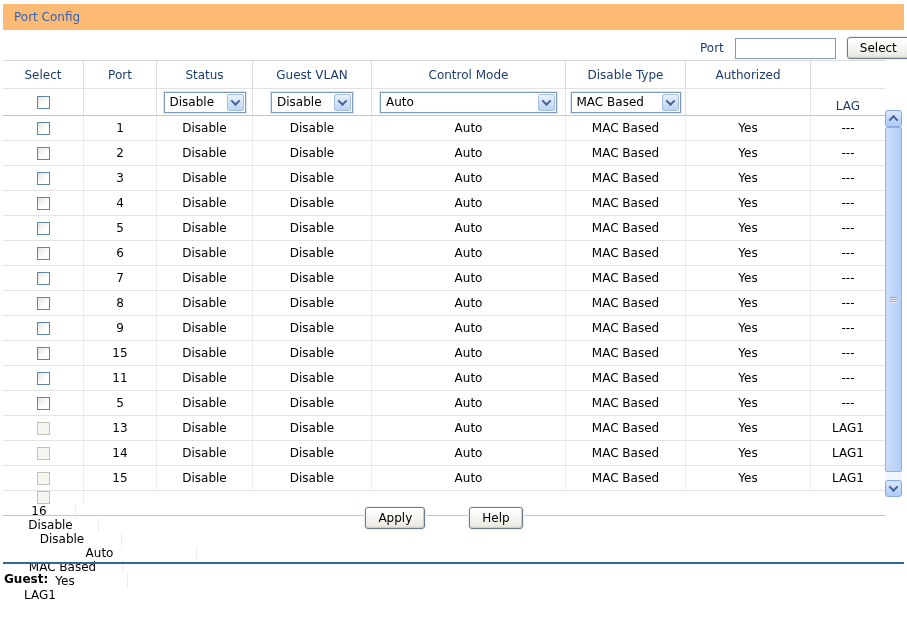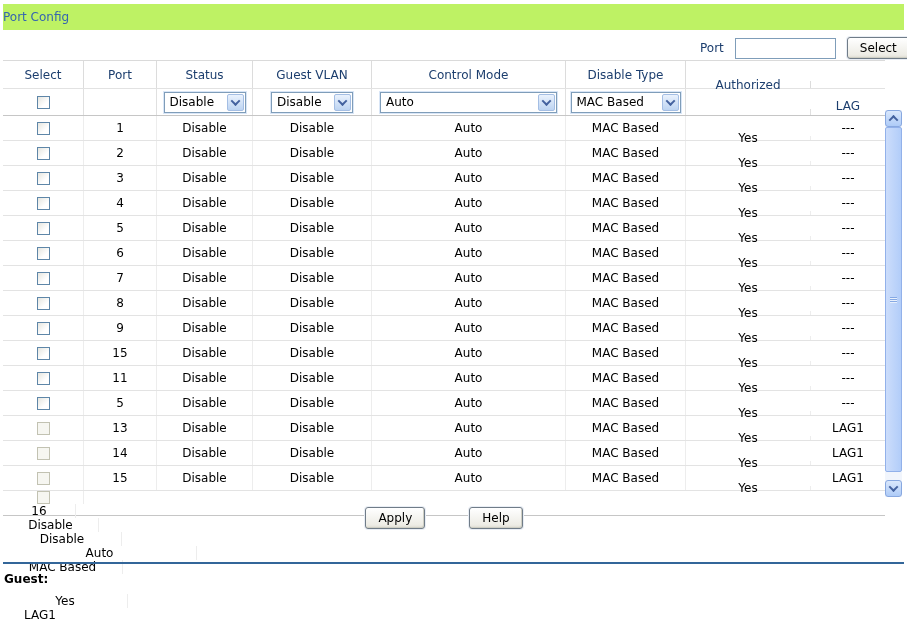--- a/index.html
+++ b/index.html
@@ -1,21 +1,21 @@
 <!DOCTYPE html>
 <html><head>
 <meta charset="utf-8">
 <style>
   html,body{margin:0;padding:0;background:#fff;}
   .screen{position:relative;width:907px;height:622px;background:#fff;
     font-family:"DejaVu Sans","Liberation Sans",sans-serif;font-size:12px;color:#000;overflow:hidden;}
 
   
-  .title-bar{position:absolute;left:3px;top:4px;width:901px;height:26px;background:#bef264;
-    display:flex;align-items:center;box-sizing:border-box;color:#3565AF;}
+  .title-bar{position:absolute;left:3px;top:4px;width:901px;height:26px;background:#fdba74;
+    display:flex;align-items:center;padding-left:11px;box-sizing:border-box;color:#3565AF;}
 
   
   .port-ctrl{position:absolute;top:36px;left:700px;height:24px;display:flex;align-items:center;gap:11px;}
   .port-label{color:#1C3E6E;}
   .xp-input{width:93px;height:19px;border:1px solid #7F9DB9;font-family:inherit;font-size:12px;padding:0 3px;outline:none;}
 
   
   .xp-btn{height:22px;border:1px solid #707C88;border-radius:3px;background:linear-gradient(180deg,#FFFFFF,#EDECE5 85%,#DDDBD0);
     box-shadow:inset -1px -1px 0 #CFCFC4, 0 0 0 1px #E9EEF5;font-family:inherit;font-size:12px;color:#000;
     padding:0 12px;cursor:pointer;display:inline-flex;align-items:center;justify-content:center;}
@@ -26,21 +26,21 @@
   .hcell{display:flex;align-items:center;justify-content:center;color:#1C3E6E;box-sizing:border-box;border-right:1px solid #DCDCDC;}
   .hcell:last-child{border-right:none;margin-top:45px;}
   .frow{display:flex;height:26px;border-bottom:1px solid #C6C6C6;}
   .fcell{display:flex;align-items:center;justify-content:center;box-sizing:border-box;border-right:1px solid #E0E0E0;}
   .fcell:last-child{border-right:none;}
   .trow{display:flex;height:24px;border-bottom:1px solid #E3E3E3;}
   .trow:last-child{border-bottom:1px solid #C6C6C6;flex-direction:column;}
   .cell{display:flex;align-items:center;justify-content:center;box-sizing:border-box;border-right:1px solid #EDEDED;color:#000;}
   .cell:last-child{border-right:none;}
   .c0{width:81px;}.c1{width:73px;}.c2{width:96px;}.c3{width:119px;}
-  .c4{width:194px;}.c5{width:120px;}.c6{width:125px;margin-top:20px;}.c7{width:74px;}
+  .c4{width:194px;}.c5{width:120px;}.c6{width:125px;}.c7{width:74px;}
 
   
   .checkbox{width:13px;height:13px;box-sizing:border-box;border:1px solid #5E86A8;
     background:linear-gradient(135deg,#E5E5DF, #FFFFFF 65%);}
   .checkbox.disabled{border:1px solid #C2C2B2;background:#F6F6F1;}
 
   
   .combo{height:21px;box-sizing:border-box;border:1px solid #7F9DB9;background:#fff;
     box-shadow:0 0 0 1px #D9E6F7;display:flex;align-items:center;justify-content:space-between;padding:0 1px 0 5px;}
   .combo .val{white-space:nowrap;overflow:hidden;}

